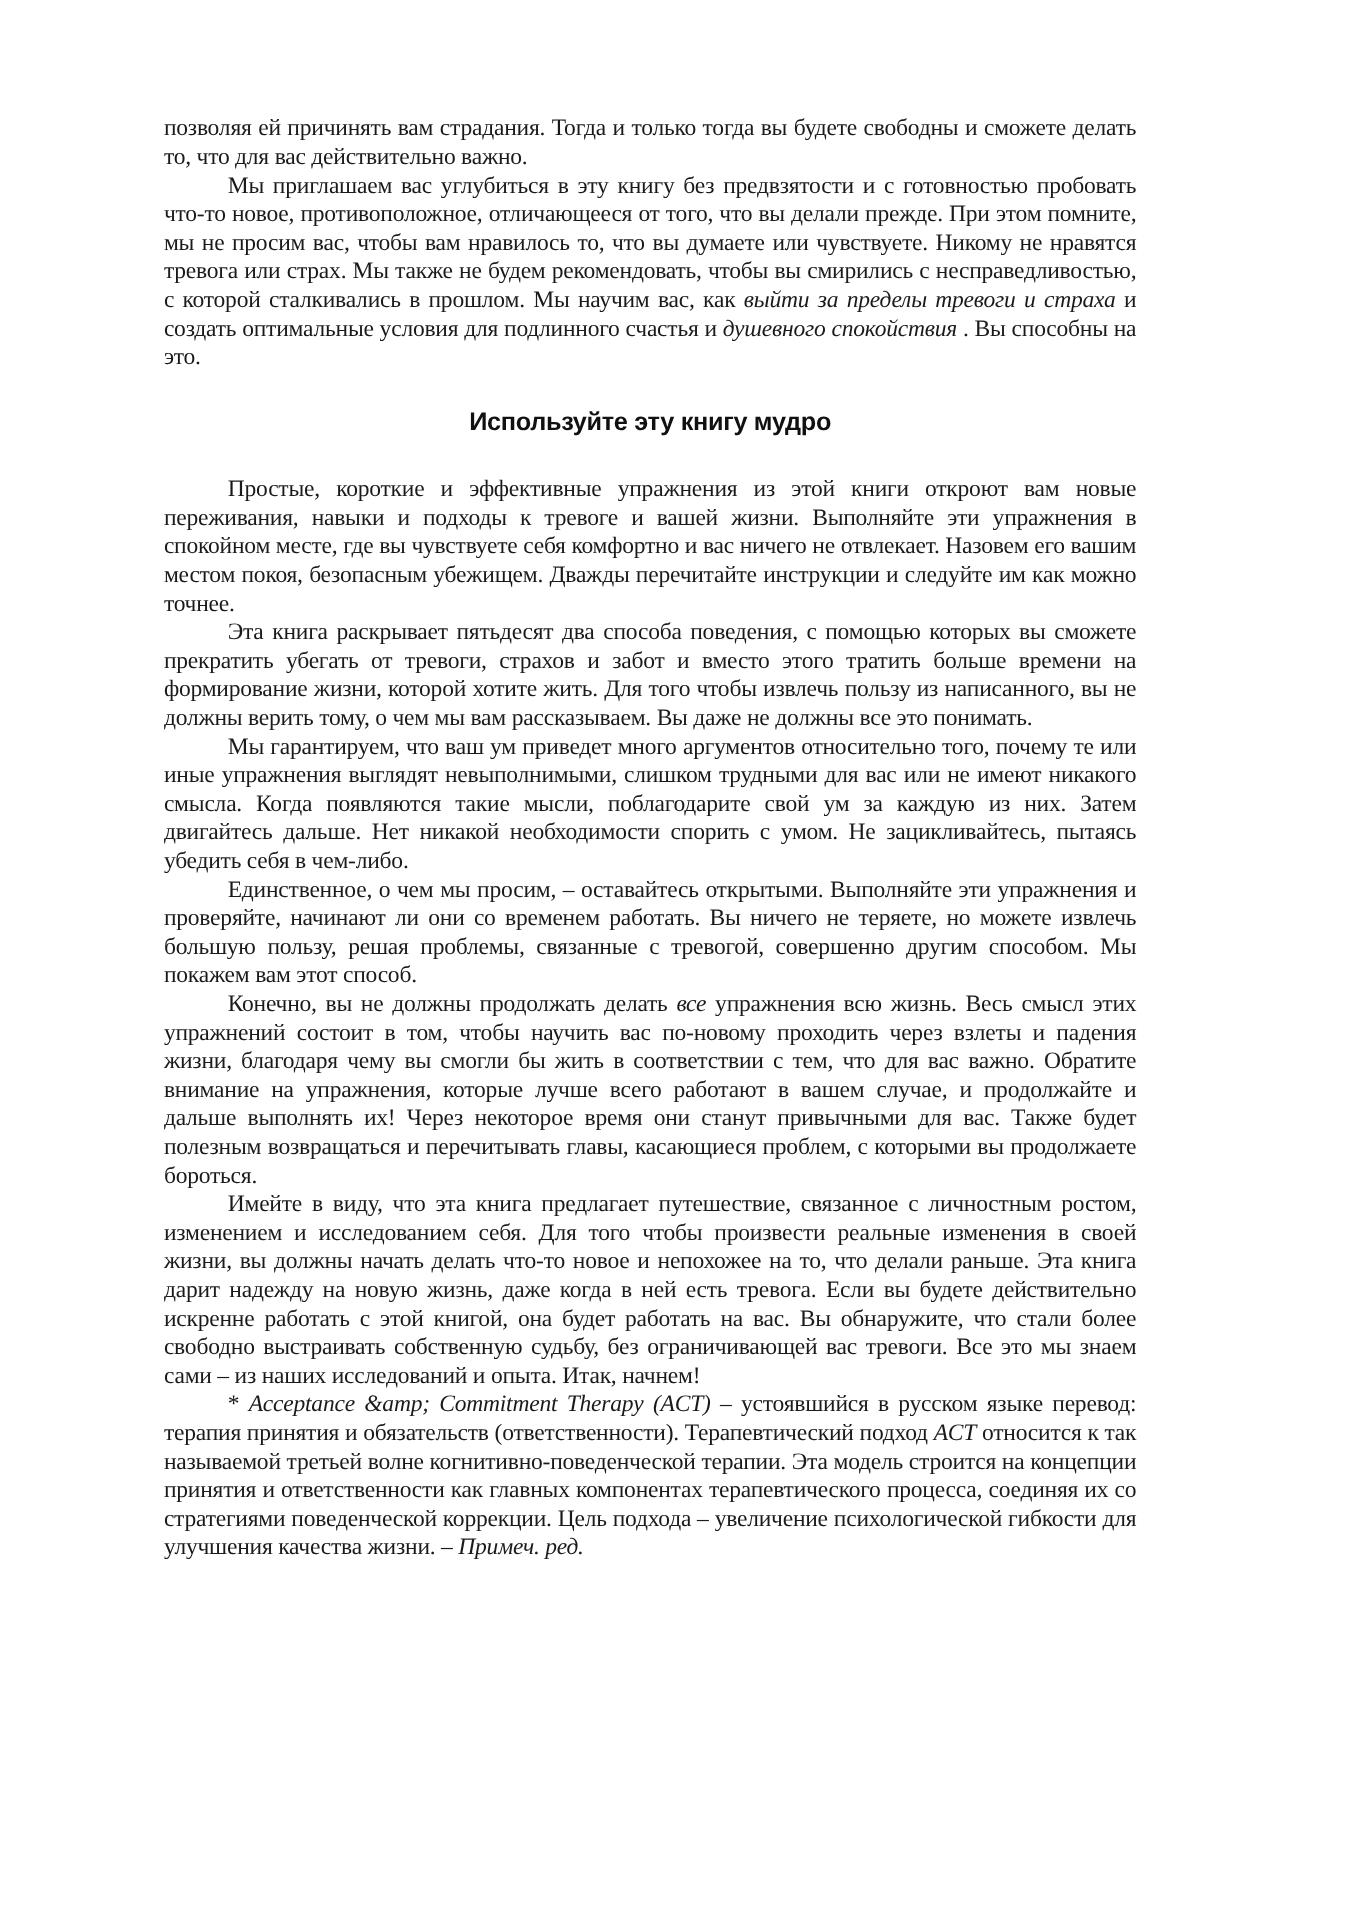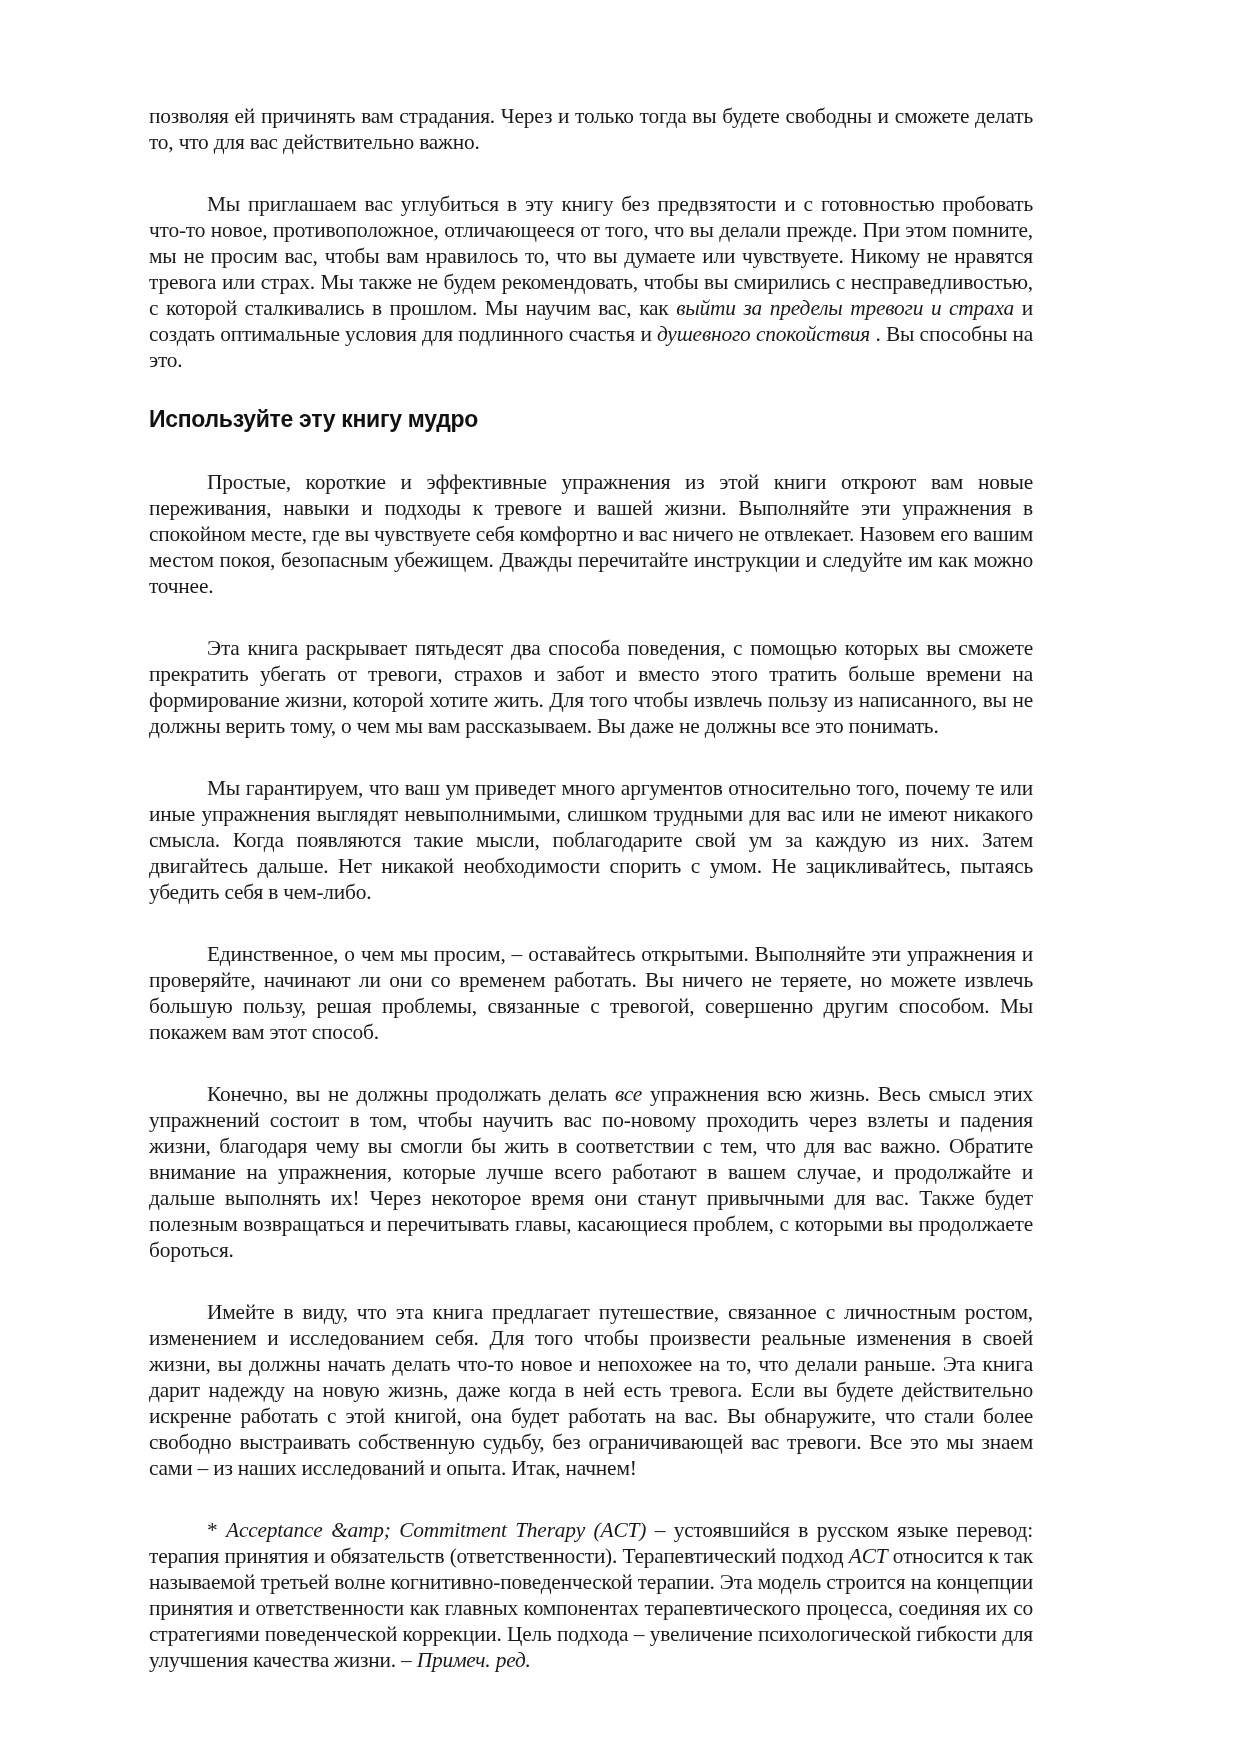--- a/index.html
+++ b/index.html
@@ -13,38 +13,39 @@
       font-size: 21.4px;
       line-height: 26px;
       color: #1a1a1a;
       letter-spacing: -0.2px;
     }
     .para {
       margin: 0;
       text-align: justify;
       text-indent: 0;
     }
-    .para.indent { text-indent: 58px; margin-top: 36px; }
+    .para.indent { text-indent: 58px; }
     .it { font-style: italic; }
     .heading {
       font-family: "Liberation Sans", "DejaVu Sans", sans-serif;
       font-weight: bold;
       font-size: 23px;
+      text-align: center;
       margin: 32px 0 34px 0;
       line-height: 28px;
       letter-spacing: -0.3px;
       color: #111;
     }
   </style>
 </head>
 <body>
 
 <div class="page">
   <div id="intro">
-      <p class="para"><span>позволяя ей причинять вам страдания. Через и только тогда вы будете свободны и сможете делать то, что для вас действительно важно.</span></p>
+      <p class="para"><span>позволяя ей причинять вам страдания. Тогда и только тогда вы будете свободны и сможете делать то, что для вас действительно важно.</span></p>
       <p class="para indent"><span>Мы приглашаем вас углубиться в эту книгу без предвзятости и с готовностью пробовать что-то новое, противоположное, отличающееся от того, что вы делали прежде. При этом помните, мы не просим вас, чтобы вам нравилось то, что вы думаете или чувствуете. Никому не нравятся тревога или страх. Мы также не будем рекомендовать, чтобы вы смирились с несправедливостью, с которой сталкивались в прошлом. Мы научим вас, как </span><span class="it">выйти за пределы тревоги и страха</span><span>  и создать оптимальные условия для подлинного счастья и </span><span class="it">душевного спокойствия</span><span> . Вы способны на это.</span></p>
     </div>
   <h2 class="heading">Используйте эту книгу мудро</h2>
   <div id="section">
       <p class="para indent"><span>Простые, короткие и эффективные упражнения из этой книги откроют вам новые переживания, навыки и подходы к тревоге и вашей жизни. Выполняйте эти упражнения в спокойном месте, где вы чувствуете себя комфортно и вас ничего не отвлекает. Назовем его вашим местом покоя, безопасным убежищем. Дважды перечитайте инструкции и следуйте им как можно точнее.</span></p>
       <p class="para indent"><span>Эта книга раскрывает пятьдесят два способа поведения, с помощью которых вы сможете прекратить убегать от тревоги, страхов и забот и вместо этого тратить больше времени на формирование жизни, которой хотите жить. Для того чтобы извлечь пользу из написанного, вы не должны верить тому, о чем мы вам рассказываем. Вы даже не должны все это понимать.</span></p>
       <p class="para indent"><span>Мы гарантируем, что ваш ум приведет много аргументов относительно того, почему те или иные упражнения выглядят невыполнимыми, слишком трудными для вас или не имеют никакого смысла. Когда появляются такие мысли, поблагодарите свой ум за каждую из них. Затем двигайтесь дальше. Нет никакой необходимости спорить с умом. Не зацикливайтесь, пытаясь убедить себя в чем-либо.</span></p>
       <p class="para indent"><span>Единственное, о чем мы просим, – оставайтесь открытыми. Выполняйте эти упражнения и проверяйте, начинают ли они со временем работать. Вы ничего не теряете, но можете извлечь большую пользу, решая проблемы, связанные с тревогой, совершенно другим способом. Мы покажем вам этот способ.</span></p>
       <p class="para indent"><span>Конечно, вы не должны продолжать делать </span><span class="it">все</span><span>  упражнения всю жизнь. Весь смысл этих упражнений состоит в том, чтобы научить вас по-новому проходить через взлеты и падения жизни, благодаря чему вы смогли бы жить в соответствии с тем, что для вас важно. Обратите внимание на упражнения, которые лучше всего работают в вашем случае, и продолжайте и дальше выполнять их! Через некоторое время они станут привычными для вас. Также будет полезным возвращаться и перечитывать главы, касающиеся проблем, с которыми вы продолжаете бороться.</span></p>
       <p class="para indent"><span>Имейте в виду, что эта книга предлагает путешествие, связанное с личностным ростом, изменением и исследованием себя. Для того чтобы произвести реальные изменения в своей жизни, вы должны начать делать что-то новое и непохожее на то, что делали раньше. Эта книга дарит надежду на новую жизнь, даже когда в ней есть тревога. Если вы будете действительно искренне работать с этой книгой, она будет работать на вас. Вы обнаружите, что стали более свободно выстраивать собственную судьбу, без ограничивающей вас тревоги. Все это мы знаем сами – из наших исследований и опыта. Итак, начнем!</span></p>

